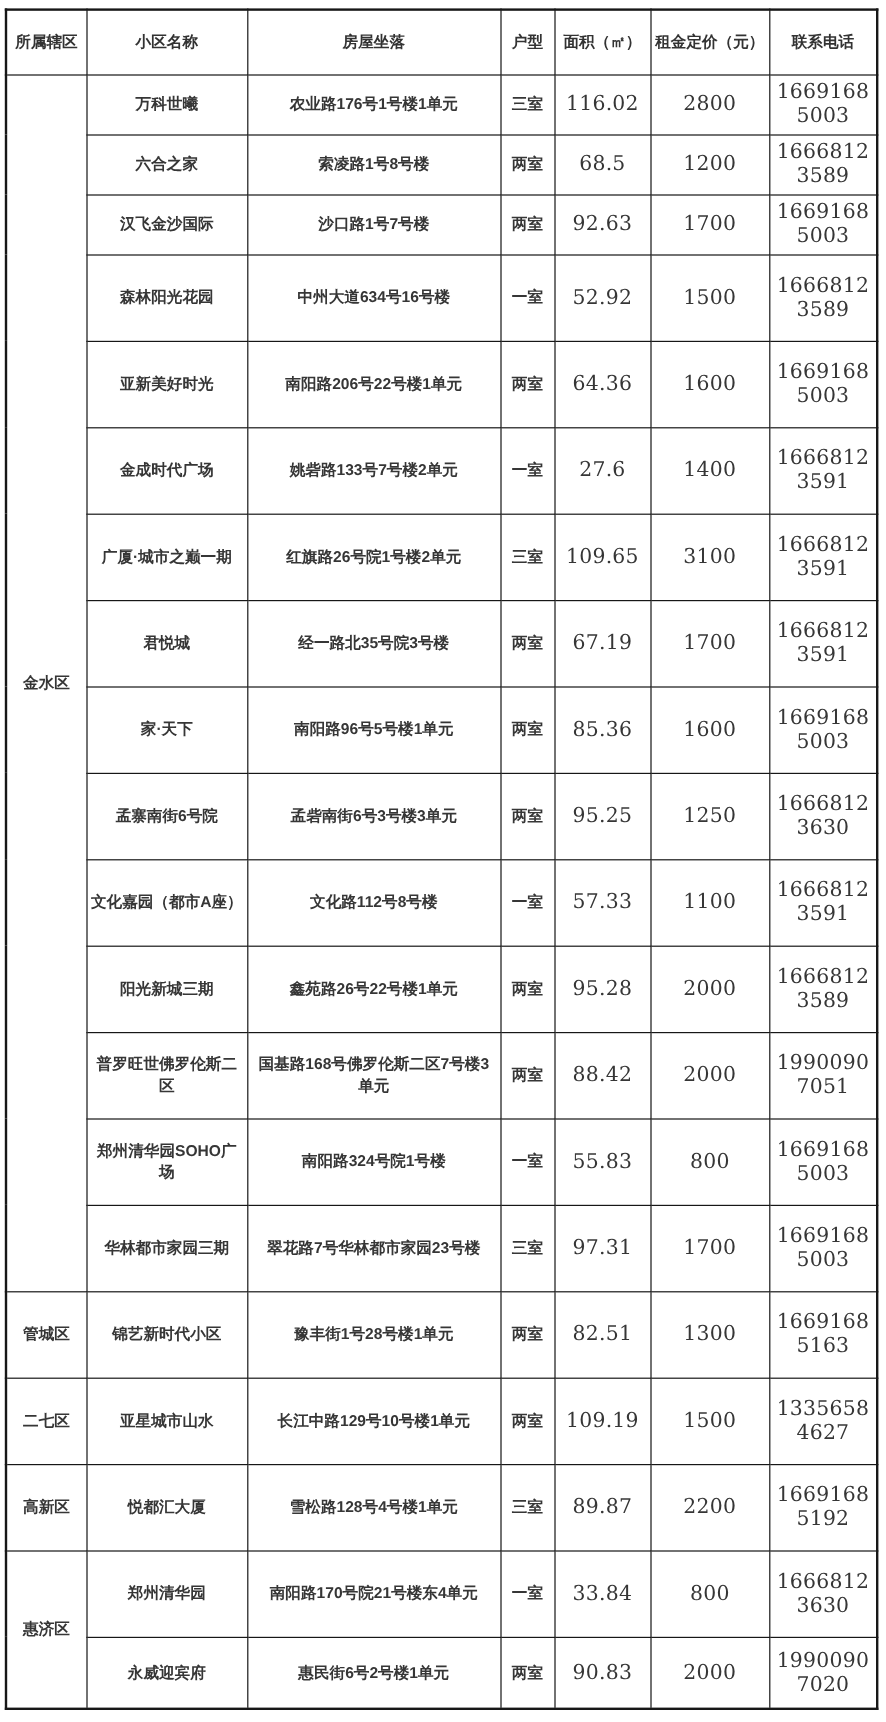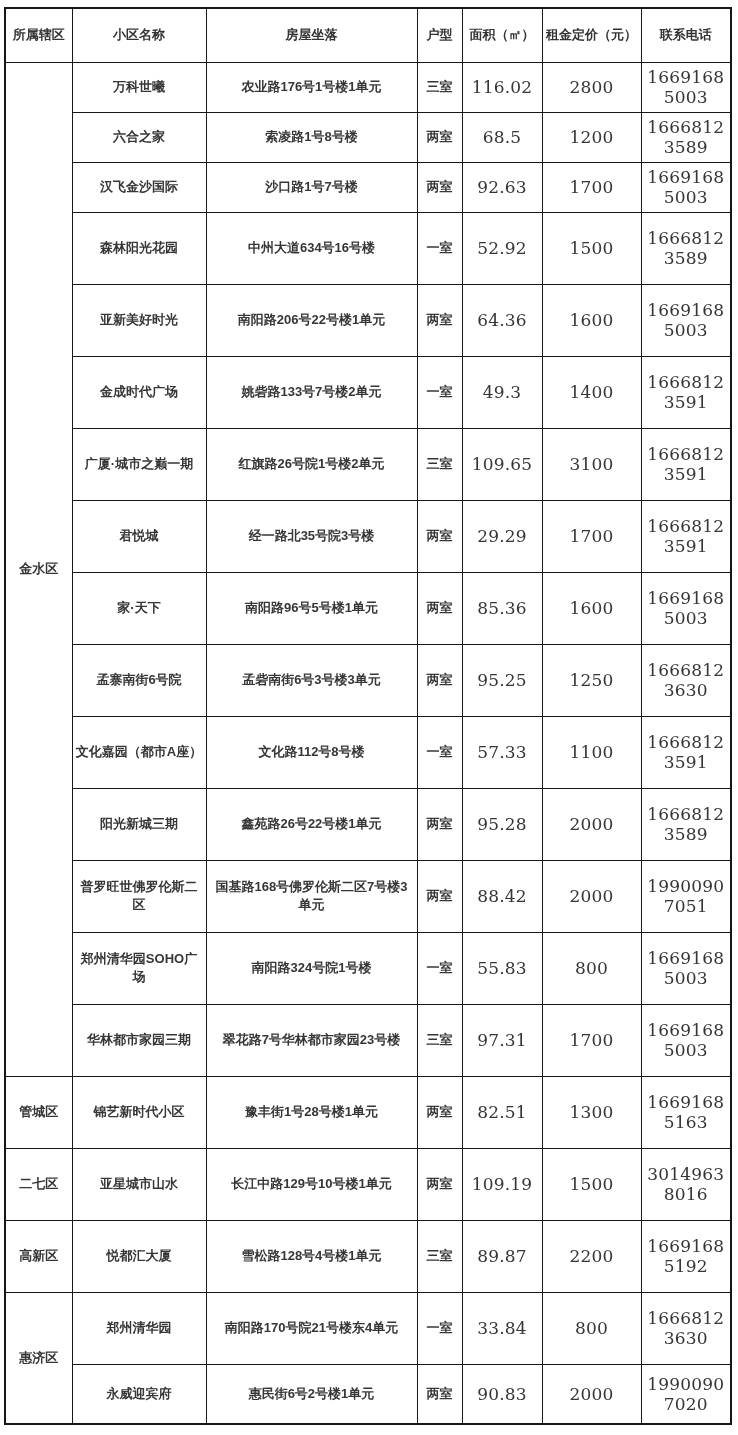--- a/index.html
+++ b/index.html
@@ -118,37 +118,37 @@
           <td>南阳路206号22号楼1单元</td>
           <td>两室</td>
           <td class="num">64.36</td>
           <td class="num">1600</td>
           <td class="num">16691685003</td>
         </tr>
         <tr>
           <td>金成时代广场</td>
           <td>姚砦路133号7号楼2单元</td>
           <td>一室</td>
-          <td class="num">49.3</td>
+          <td class="num">27.6</td>
           <td class="num">1400</td>
           <td class="num">16668123591</td>
         </tr>
         <tr>
           <td>广厦·城市之巅一期</td>
           <td>红旗路26号院1号楼2单元</td>
           <td>三室</td>
           <td class="num">109.65</td>
           <td class="num">3100</td>
           <td class="num">16668123591</td>
         </tr>
         <tr>
           <td>君悦城</td>
           <td>经一路北35号院3号楼</td>
           <td>两室</td>
-          <td class="num">29.29</td>
+          <td class="num">67.19</td>
           <td class="num">1700</td>
           <td class="num">16668123591</td>
         </tr>
         <tr>
           <td>家·天下</td>
           <td>南阳路96号5号楼1单元</td>
           <td>两室</td>
           <td class="num">85.36</td>
           <td class="num">1600</td>
           <td class="num">16691685003</td>
@@ -210,21 +210,21 @@
           <td class="num">1300</td>
           <td class="num">16691685163</td>
         </tr>
         <tr>
           <td rowspan="1" class="district">二七区</td>
           <td>亚星城市山水</td>
           <td>长江中路129号10号楼1单元</td>
           <td>两室</td>
           <td class="num">109.19</td>
           <td class="num">1500</td>
-          <td class="num">30149638016</td>
+          <td class="num">13356584627</td>
         </tr>
         <tr>
           <td rowspan="1" class="district">高新区</td>
           <td>悦都汇大厦</td>
           <td>雪松路128号4号楼1单元</td>
           <td>三室</td>
           <td class="num">89.87</td>
           <td class="num">2200</td>
           <td class="num">16691685192</td>
         </tr>

